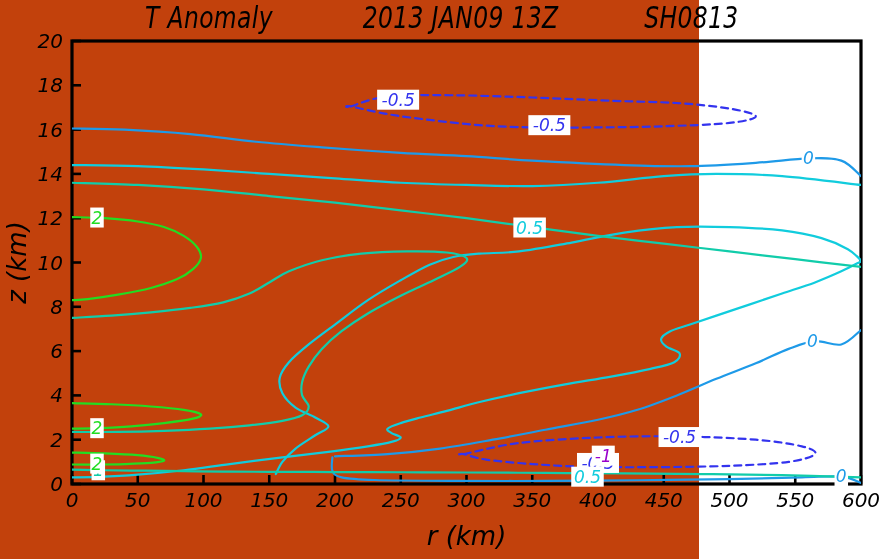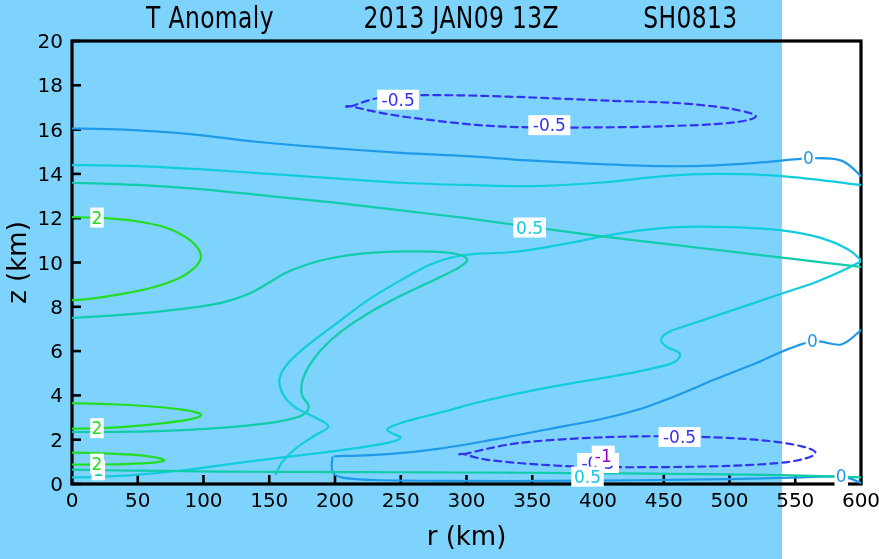--- a/index.html
+++ b/index.html
@@ -8,23 +8,24 @@
     background: #ffffff;
   }
   body {
     width: 879px;
     height: 559px;
     font-family: "DejaVu Sans", sans-serif;
     overflow: hidden;
   }
   #stage {
     position: relative;
-    width: 782px;
+    width: 699px;
     height: 559px;
-    background: #7dd3fc;
+    background: #c2410c;
+    font-style: italic;
   }
   .title-row {
     position: absolute;
     left: 0;
     top: 0;
     width: 879px;
     height: 34px;
     display: flex;
     align-items: center;
     justify-content: center;

